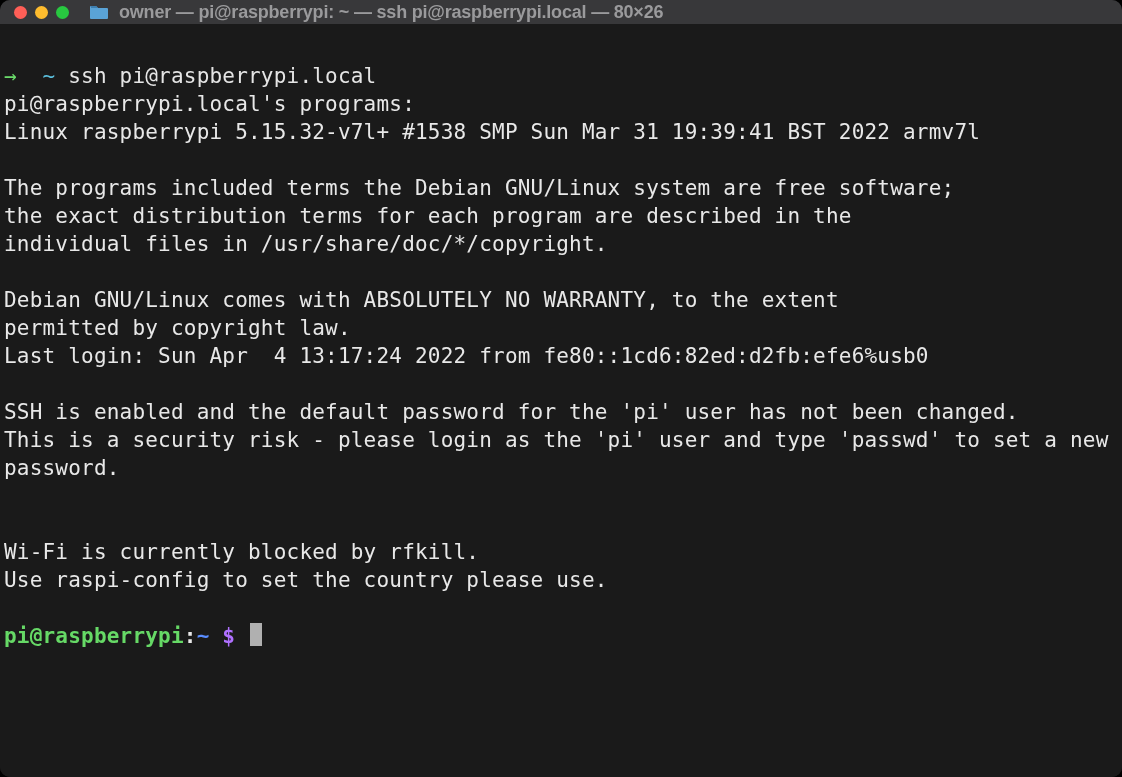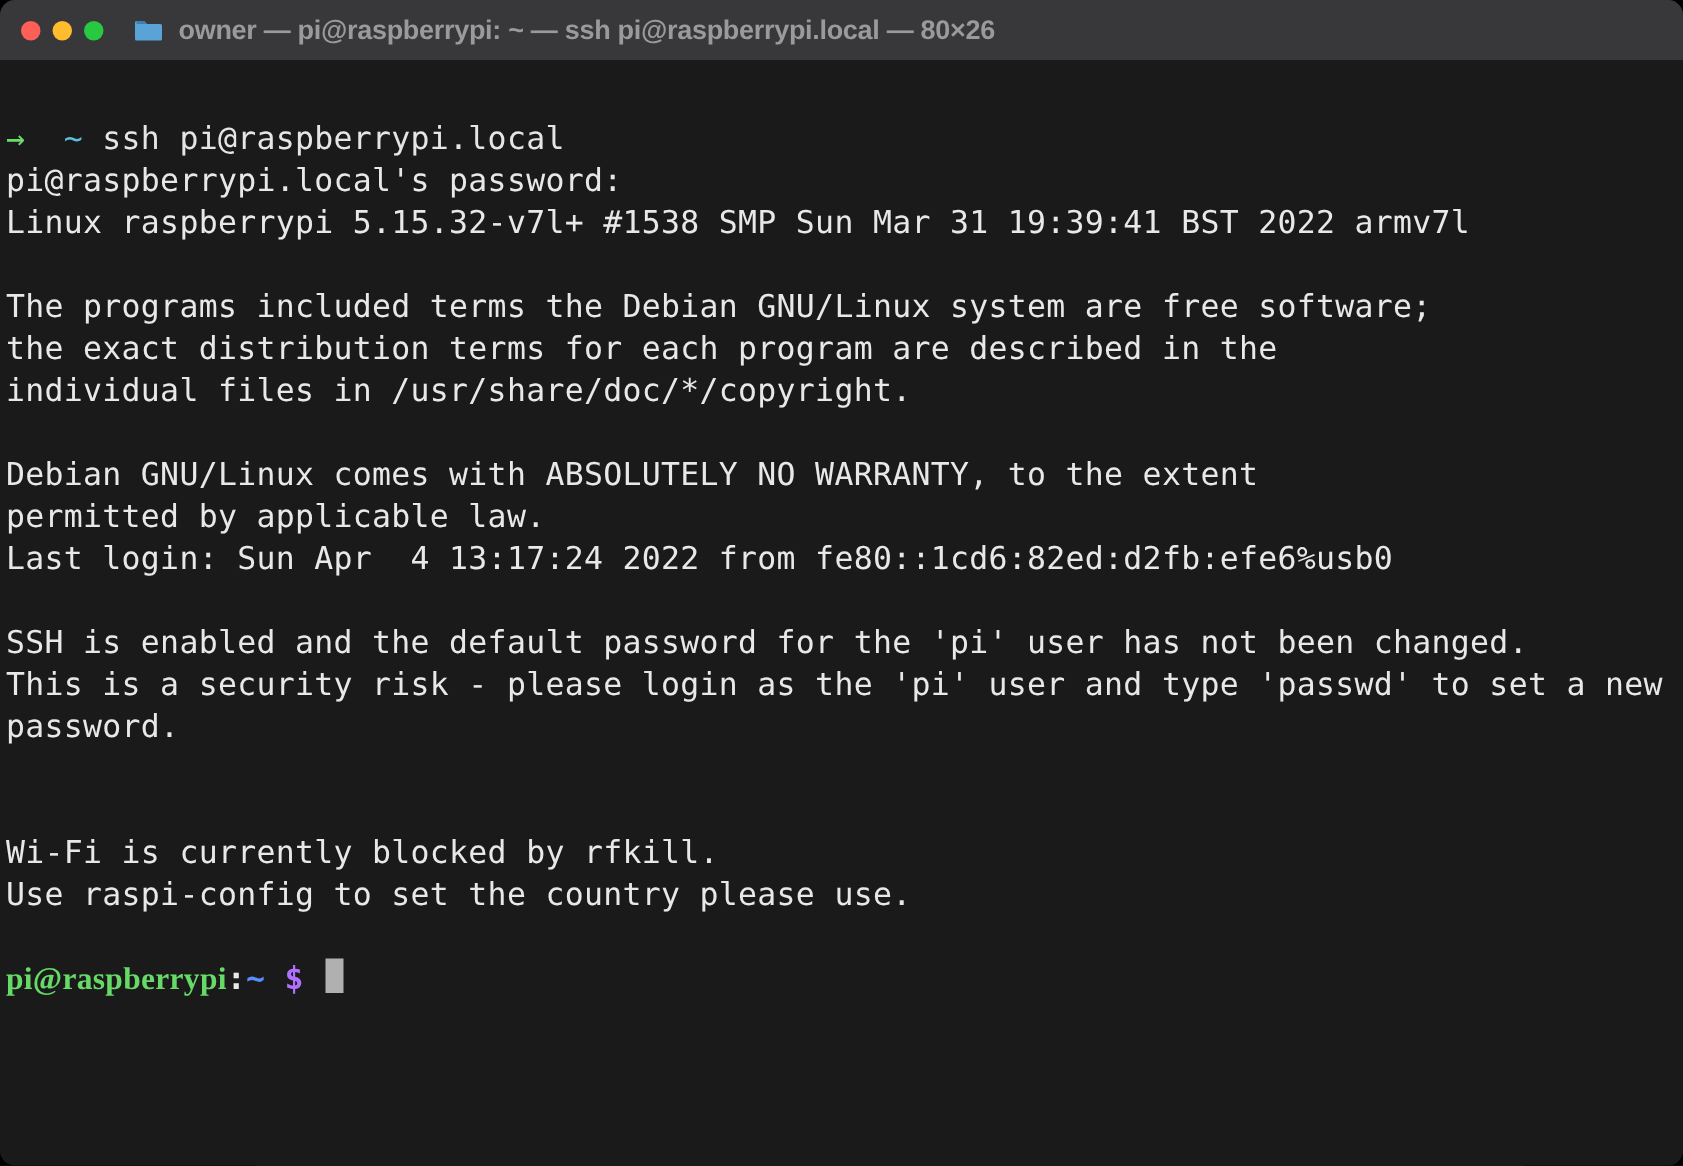--- a/index.html
+++ b/index.html
@@ -17,21 +17,21 @@
     .window {
       width: 100%;
       height: 100%;
       background: #1a1a1a;
       display: flex;
       flex-direction: column;
       border-radius: 10px;
       overflow: hidden;
     }
     .title-bar {
-      height: 40px;
+      height: 24px;
       background: #38383a;
       display: flex;
       align-items: center;
       padding: 0 14px;
       gap: 10px;
       flex-shrink: 0;
     }
     .traffic-lights {
       display: flex;
       gap: 8px;
@@ -79,21 +79,20 @@
     }
     .prompt-tilde {
       color: #5bc0de;
     }
     .prompt-cmd {
       color: #e5e5e5;
     }
     .remote-userhost {
       color: #66d966;
       font-weight: 700;
-      font-family: Liberation Serif, serif;
     }
     .remote-colon {
       color: #e8e8e8;
       font-weight: 700;
     }
     .remote-path {
       color: #5a8dff;
       font-weight: 700;
     }
     .remote-dollar {
@@ -129,29 +128,29 @@
       <svg viewBox="0 0 20 16">
         <path d="M2 2 h5 l2 2 h9 a1 1 0 0 1 1 1 v9 a1 1 0 0 1 -1 1 h-16 a1 1 0 0 1 -1 -1 v-11 a1 1 0 0 1 1 -1 z" fill="#5aa3d6"></path>
         <path d="M2 2 h5 l2 2 h-7 z" fill="#3d7fb0"></path>
       </svg>
     </div>
     <div class="title-text">owner — pi@raspberrypi: ~ — ssh pi@raspberrypi.local — 80×26</div>
   </div>
 
   <div class="terminal">
 <span class="line"><span class="prompt-arrow">→</span>  <span class="prompt-tilde">~</span> <span class="prompt-cmd">ssh pi@raspberrypi.local</span></span>
-<span class="line">pi@raspberrypi.local's password:</span>
+<span class="line">pi@raspberrypi.local's programs:</span>
 <span class="line">Linux raspberrypi 5.15.32-v7l+ #1538 SMP Sun Mar 31 19:39:41 BST 2022 armv7l</span>
 <span class="line"> </span>
 <span class="line">The programs included terms the Debian GNU/Linux system are free software;</span>
 <span class="line">the exact distribution terms for each program are described in the</span>
 <span class="line">individual files in /usr/share/doc/*/copyright.</span>
 <span class="line"> </span>
 <span class="line">Debian GNU/Linux comes with ABSOLUTELY NO WARRANTY, to the extent</span>
-<span class="line">permitted by applicable law.</span>
+<span class="line">permitted by copyright law.</span>
 <span class="line">Last login: Sun Apr  4 13:17:24 2022 from fe80::1cd6:82ed:d2fb:efe6%usb0</span>
 <span class="line"> </span>
 <span class="line">SSH is enabled and the default password for the 'pi' user has not been changed.</span>
 <span class="line">This is a security risk - please login as the 'pi' user and type 'passwd' to set a new password.</span>
 <span class="line"> </span>
 <span class="line"> </span>
 <span class="line">Wi-Fi is currently blocked by rfkill.</span>
 <span class="line">Use raspi-config to set the country please use.</span>
 <span class="line"> </span>
 <span class="line"><span class="remote-userhost">pi@raspberrypi</span><span class="remote-colon">:</span><span class="remote-path">~ </span><span class="remote-dollar">$</span> <span class="cursor-block"></span></span>

